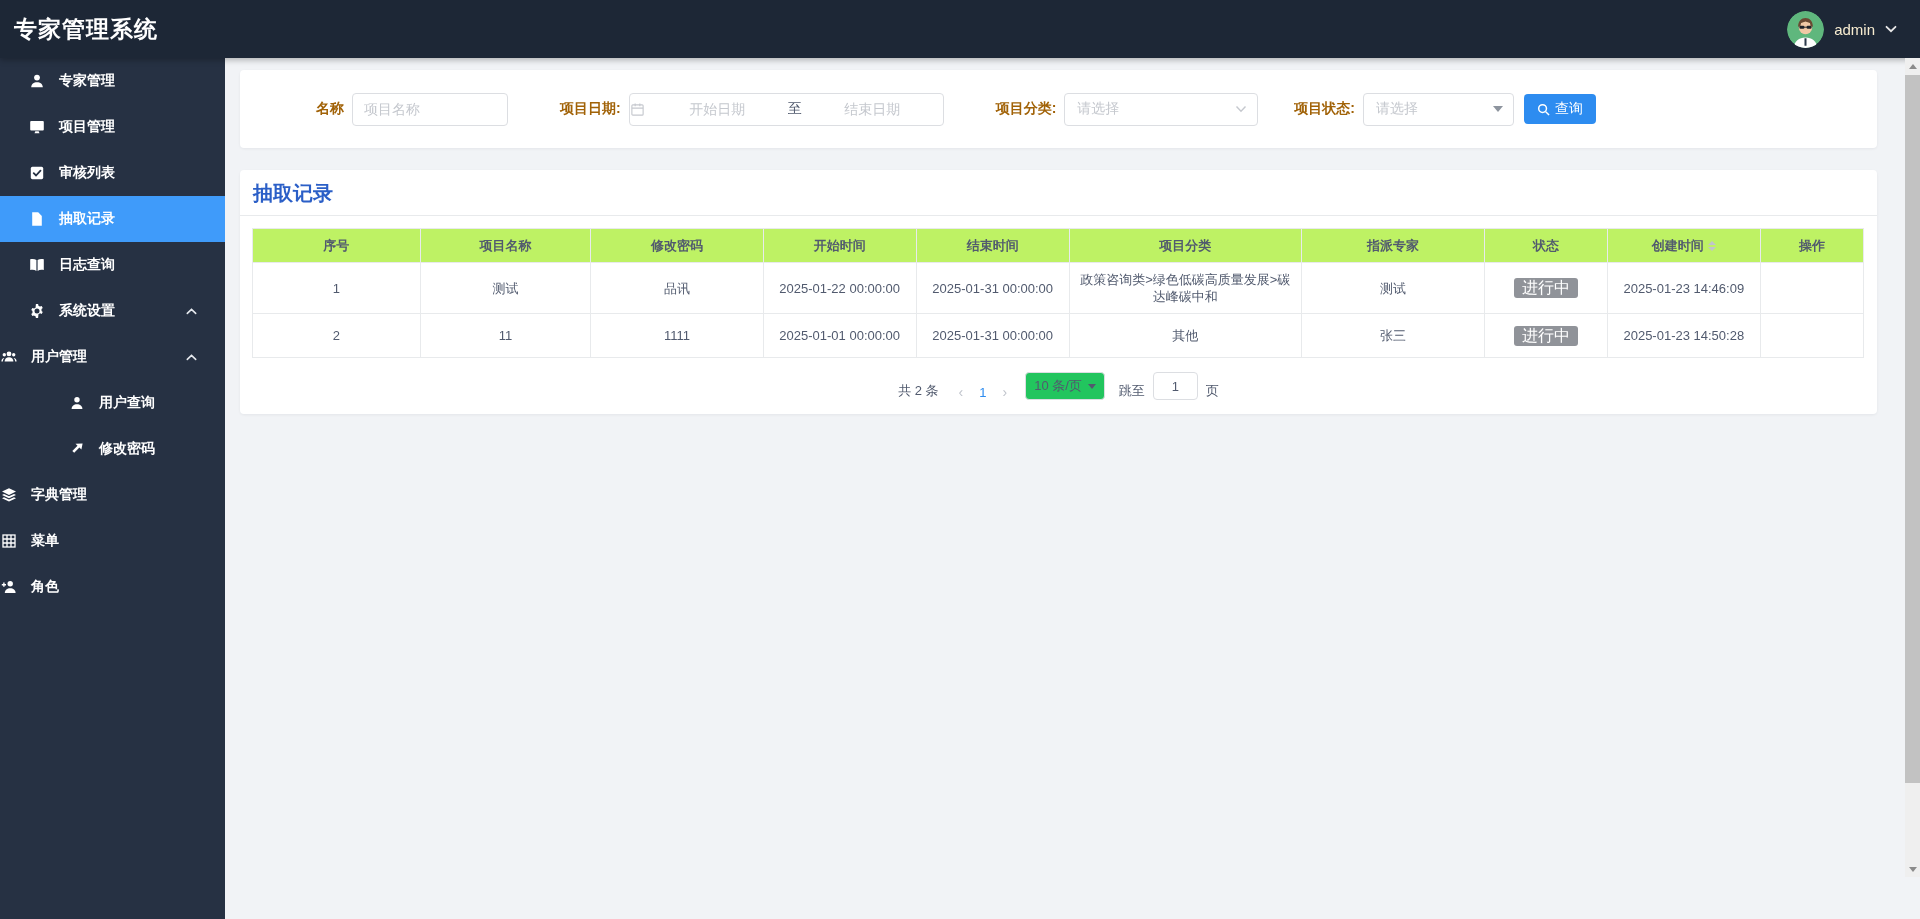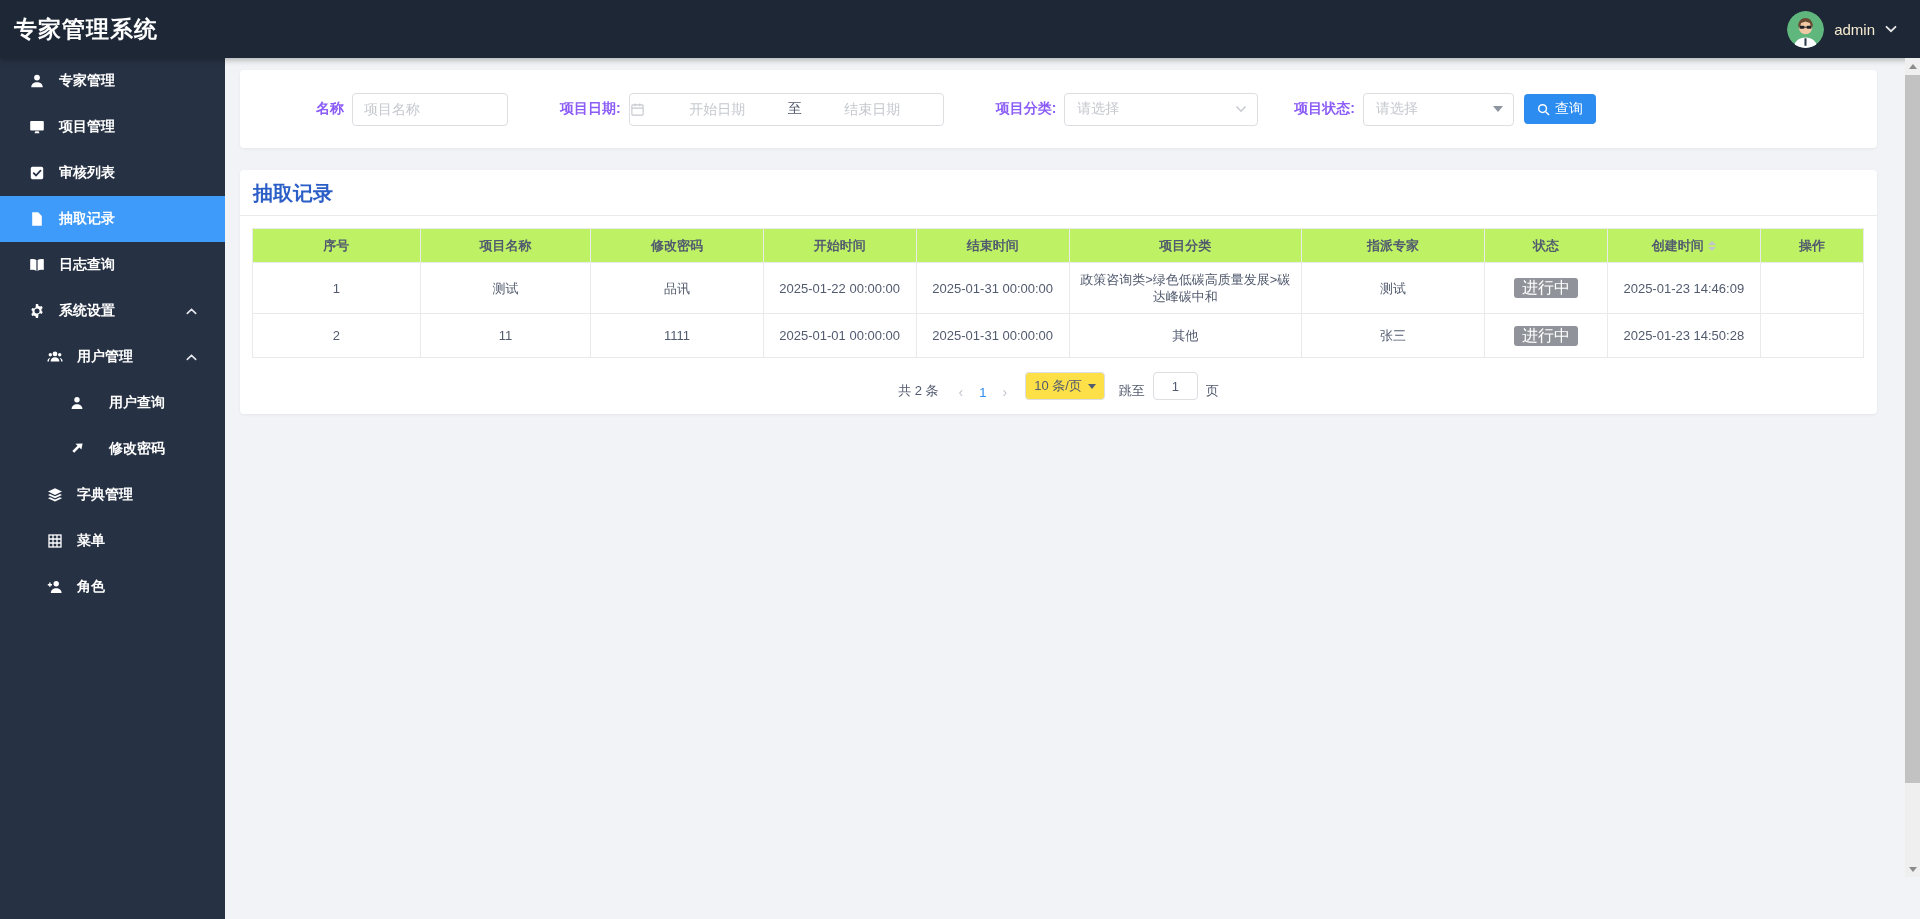--- a/index.html
+++ b/index.html
@@ -25,31 +25,31 @@
     position:absolute; top:58px; left:0; width:225px; height:861px;
     background:#263143; z-index:10;
   }
   .menu-item {
     height:46px; display:flex; align-items:center; color:#fff;
     font-size:14px; font-weight:bold; cursor:pointer; position:relative;
   }
   .menu-item .mi-icon { width:17px; height:17px; margin-right:14px; display:flex; align-items:center; justify-content:center; }
   .menu-item .mi-icon svg { width:16px; height:16px; }
   .menu-item.lvl1 { padding-left:28px; }
-  .menu-item.lvl2 { padding-left:46px; }
-  .menu-item.lvl3 { padding-left:68px;gap:10px; }
+  .menu-item.lvl2 { }
+  .menu-item.lvl3 { padding-left:68px; }
   .menu-item.active { background:#3f9bfa; }
   .mi-chevron { position:absolute; right:28px; display:flex; color:#e6e9ee; }
   
   .main { position:absolute; left:225px; top:58px; width:1680px; height:861px; padding:12px 28px 0 15px; }
   .card { background:#fff; border-radius:4px; box-shadow:0 1px 3px rgba(0,21,41,.06); width:1637px; }
   
   .filter-card { height:78px; display:flex; align-items:center; }
   .filter-row { display:flex; align-items:center; width:100%; padding-left:76px; }
-  .f-label { font-size:14px; font-weight:bold; color:#8b5cf6; white-space:nowrap; }
+  .f-label { font-size:14px; font-weight:bold; color:#a16207; white-space:nowrap; }
   .gap8 { margin-left:8px; } .gap34 { margin-left:52px; } .gap36 { margin-left:36px; } .gap10 { margin-left:10px; }
   .ipt {
     height:33px; border:1px solid #dcdee2; border-radius:4px; background:#fff;
     font-size:14px; color:#515a6e; padding:0 11px; outline:none;
     font-family:"Liberation Sans","DejaVu Sans",sans-serif;
   }
   .ipt::placeholder { color:#c5c8ce; }
   .name-input { width:156px; }
   .date-box {
     width:315px; height:33px; border:1px solid #dcdee2; border-radius:4px;
@@ -96,21 +96,21 @@
   .sort-caret i { display:block; width:0; height:0; border-left:4px solid transparent; border-right:4px solid transparent; }
   .sort-caret .up { border-bottom:4px solid #c0c4cc; }
   .sort-caret .down { border-top:4px solid #c0c4cc; }
   
   .pagination { display:flex; align-items:flex-end; justify-content:center; margin-top:14px; font-size:13px; color:#515a6e; }
   .pg-total { margin-right:12px; }
   .pg-arrow { color:#c0c4cc; font-size:14px; padding:0 8px; cursor:pointer; }
   .pg-num { color:#2d8cf0; padding:0 8px; cursor:pointer; }
   .pg-size {
     margin-left:10px; border:1px solid #dcdee2; border-radius:4px; height:28px;
-    display:flex; align-items:center; gap:6px; padding:0 8px; cursor:pointer; background:#fde047;
+    display:flex; align-items:center; gap:6px; padding:0 8px; cursor:pointer; background:#22c55e;
   }
   .pg-size .caret { width:0; height:0; border-left:4px solid transparent; border-right:4px solid transparent; border-top:5px solid #515a6e; }
   .pg-jump-label { margin-left:14px; }
   .pg-input {
     width:45px; height:28px; border:1px solid #dcdee2; border-radius:4px;
     margin:0 8px; text-align:center; font-size:13px; color:#515a6e; outline:none;
     font-family:"Liberation Sans","DejaVu Sans",sans-serif;
   }
   
   .scrollbar { position:absolute; right:0; top:58px; width:15px; height:819px; background:#efefef; z-index:30; }

